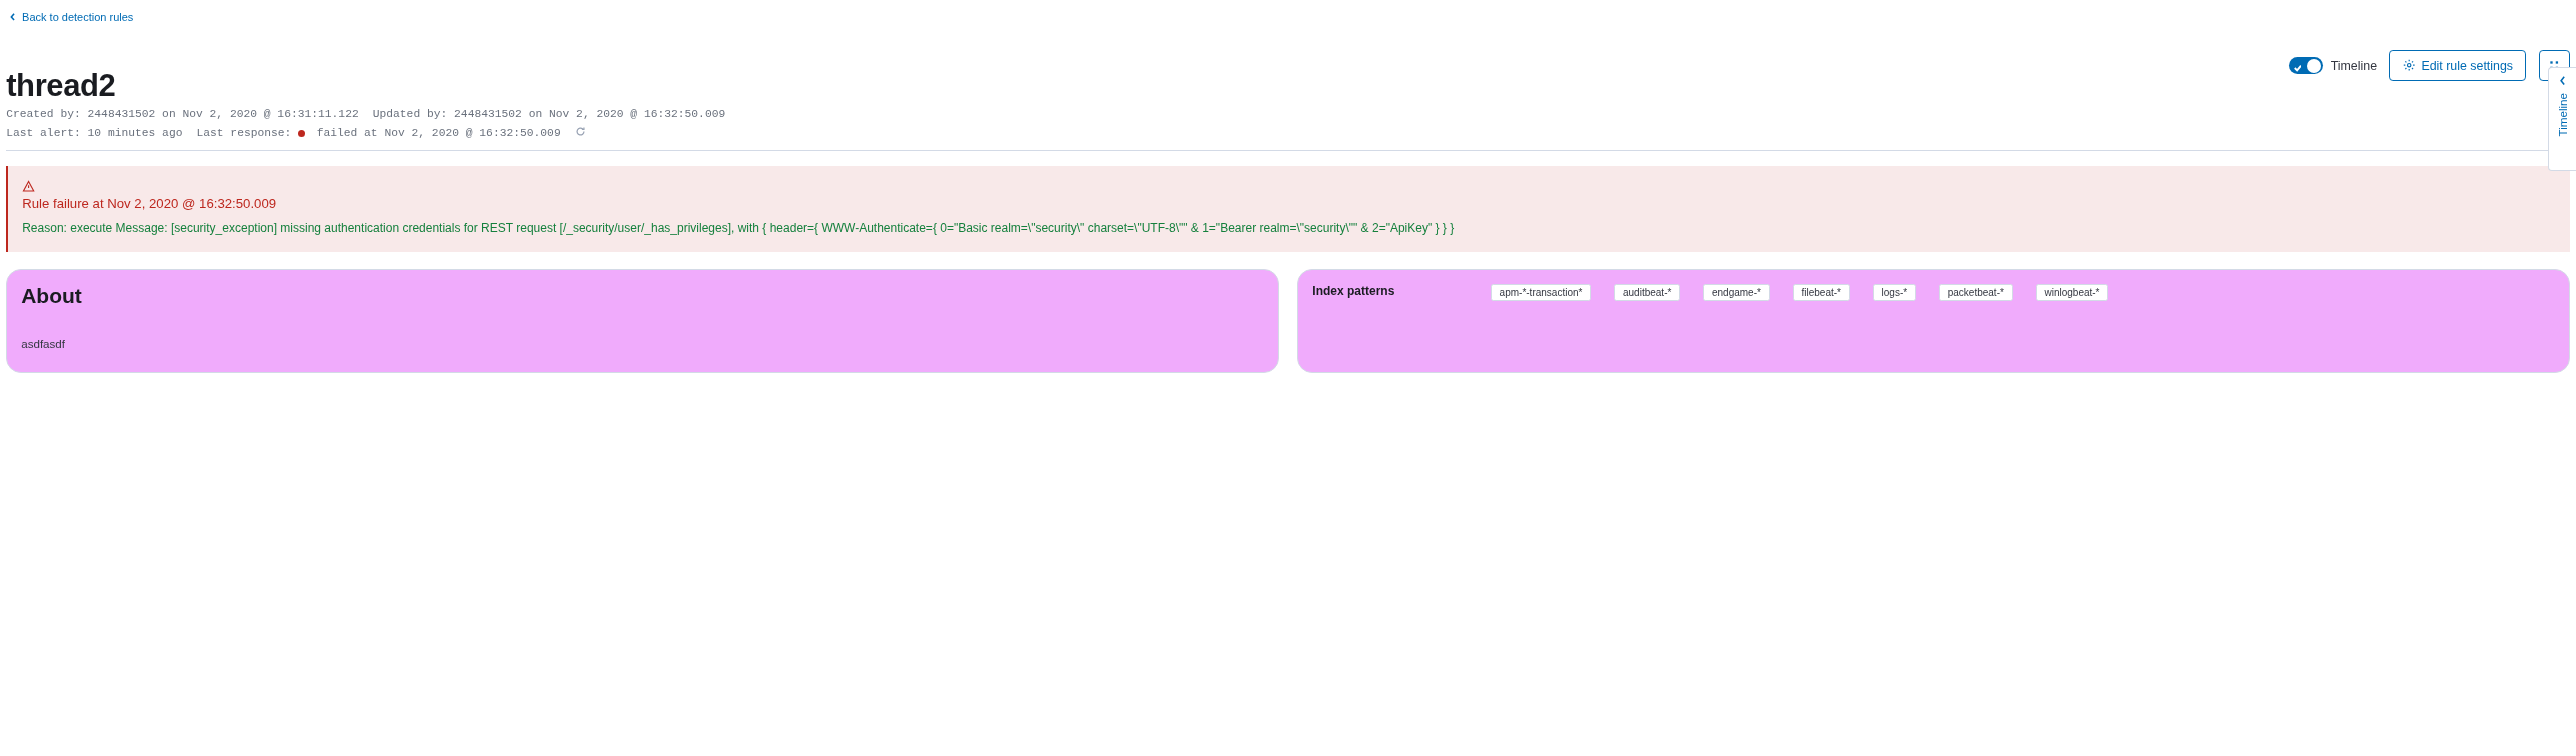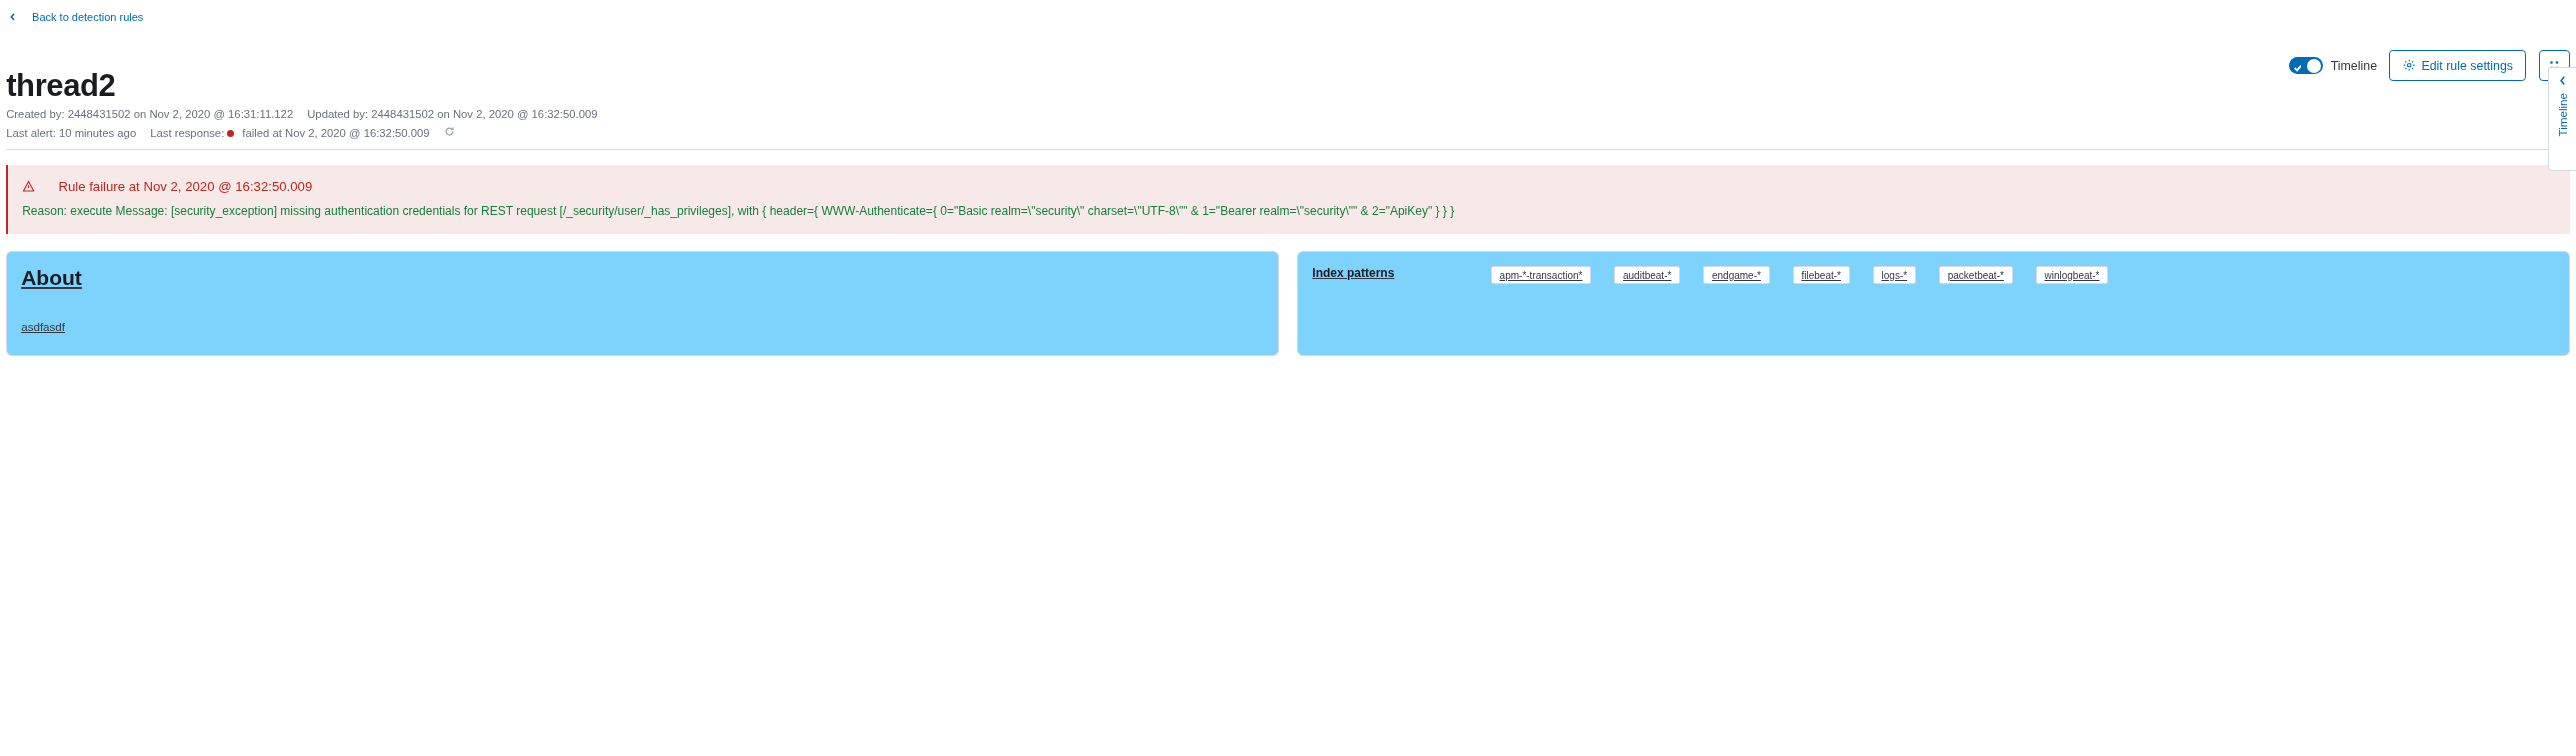--- a/index.html
+++ b/index.html
@@ -12,21 +12,21 @@
   }
   .page {
     padding: 6.2px 6.2px 0 6.2px;
   }
   .back-link {
     display: inline-flex;
     align-items: center;
     color: #006bb4;
     font-size: 11px;
     cursor: pointer;
-    gap: 15px;
+    gap: 5px;
     padding: 4.7px 0 1.6px 3.1px;
   }
   .back-link svg { width: 7.8px; height: 7.8px; fill: none; stroke: #006bb4; stroke-width: 2; }
   .header-row {
     display: flex;
     align-items: center;
     justify-content: space-between;
     margin-top: 3.1px;
   }
   .title {
@@ -64,42 +64,42 @@
   }
   .btn svg { width:12.4px; height:12.4px; fill:none; stroke:#006bb4; stroke-width:1.5; }
   .btn-icon {
     display: inline-flex; align-items: center; justify-content: center;
     width: 31px; height: 31px;
     border: 0.8px solid #006bb4; border-radius: 3.9px;
     background: #fff; cursor: pointer;
   }
   .btn-icon svg { width:12.4px; height:12.4px; fill:#006bb4; }
   .meta-rows { margin-top: 4.7px; color: #6a717d; font-size: 11.3px; }
-  .meta-rows .row { display:flex; gap: 14px; align-items:center; margin-bottom: 6.2px; }
+  .meta-rows .row { display:flex; gap: 14px; align-items:center; margin-bottom: 6.2px; font-family: Liberation Mono, monospace; }
   .status-dot { width:7px; height:7px; border-radius:50%; background:#bd271e; display:inline-block; margin-right:4.7px; vertical-align:middle;}
   .refresh-icon svg { width:11px; height:11px; stroke:#98a2b3; fill:none; stroke-width:1.8; }
   .divider { height:0.8px; background:#d3dae6; margin: 9.3px 0 15.5px; }
   .callout {
     border-left: 2.3px solid #bd271e;
     background: #f8e9e9;
     padding: 14px 14px;
     border-radius: 0;
   }
   .callout-title {
-    display:flex; align-items:center; gap:23px;
-    color:#bd271e; font-size:13.2px; font-weight:400; margin-bottom:7.8px;
+    display:flex; gap:3px;
+    color:#bd271e; font-size:13.2px; font-weight:400; margin-bottom:7.8px;flex-direction:column;
   }
   .callout-title svg { width:13.2px; height:13.2px; stroke:#bd271e; fill:none; stroke-width:1.5;}
   .callout-body { color:#15803d; font-size:12px; line-height:1.55; }
   .panels {
     display:flex; gap:18.6px; margin-top:17px;
   }
   .panel {
-    flex:1; border:0.8px solid #d3dae6; border-radius:6px;
-    padding: 14px 14px 7.8px 14px; background:#7dd3fc;text-decoration:underline;
+    flex:1; border:0.8px solid #d3dae6; border-radius:15px;
+    padding: 14px 14px 7.8px 14px; background:#f0abfc;
   }
   .panel h2 { font-size:21px; font-weight:600; color:#1a1c21; margin-bottom:29.5px; }
   .about-desc { font-size:11.6px; color:#343741; margin-bottom:14px; }
   .def-row { display:flex; align-items:flex-start; gap:15.5px; }
   .def-label { font-size:12px; font-weight:700; color:#1a1c21; width:163px; flex-shrink:0; }
   .tags { display:flex; flex-wrap:wrap; gap:23px; }
   .tag {
     border:0.8px solid #d3dae6; color:#343741; font-size:10px;
     padding:2.3px 7.8px; border-radius:2.3px; background:#fff;
   }

